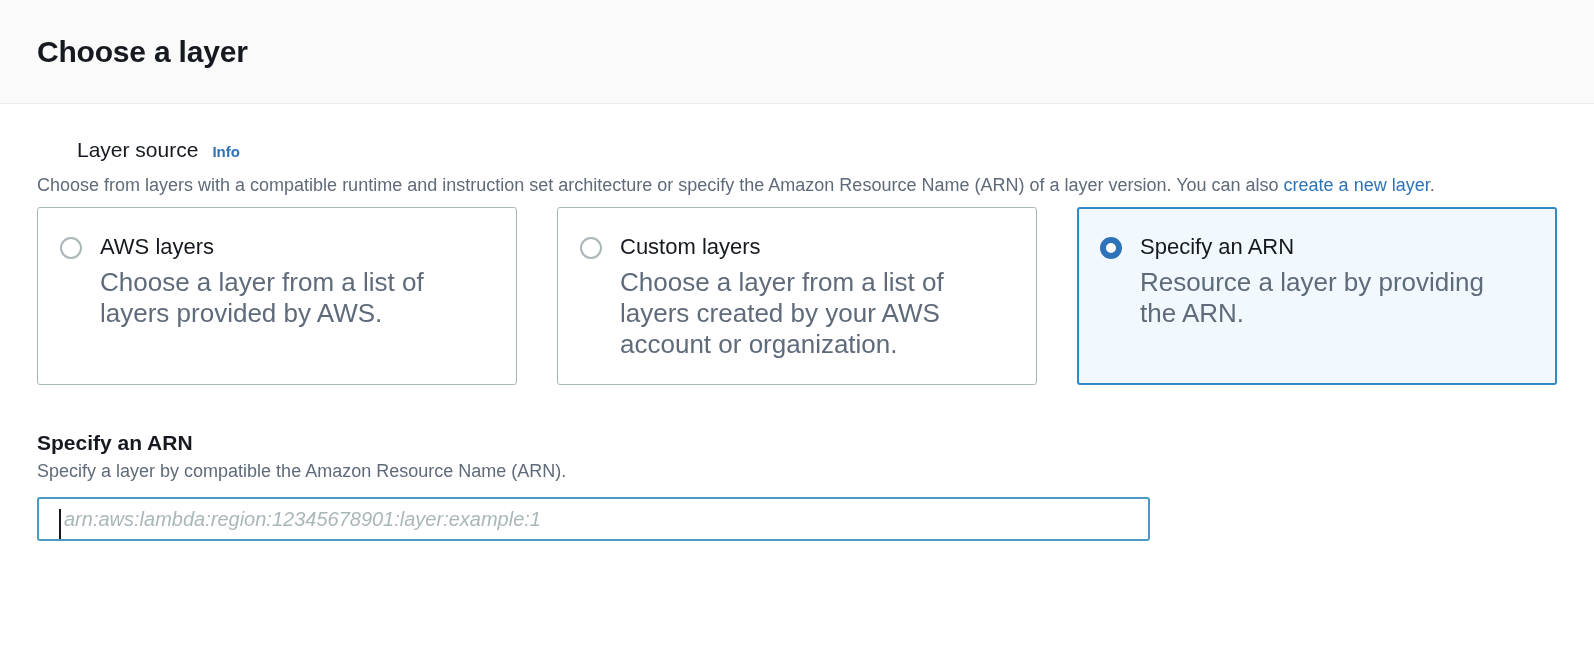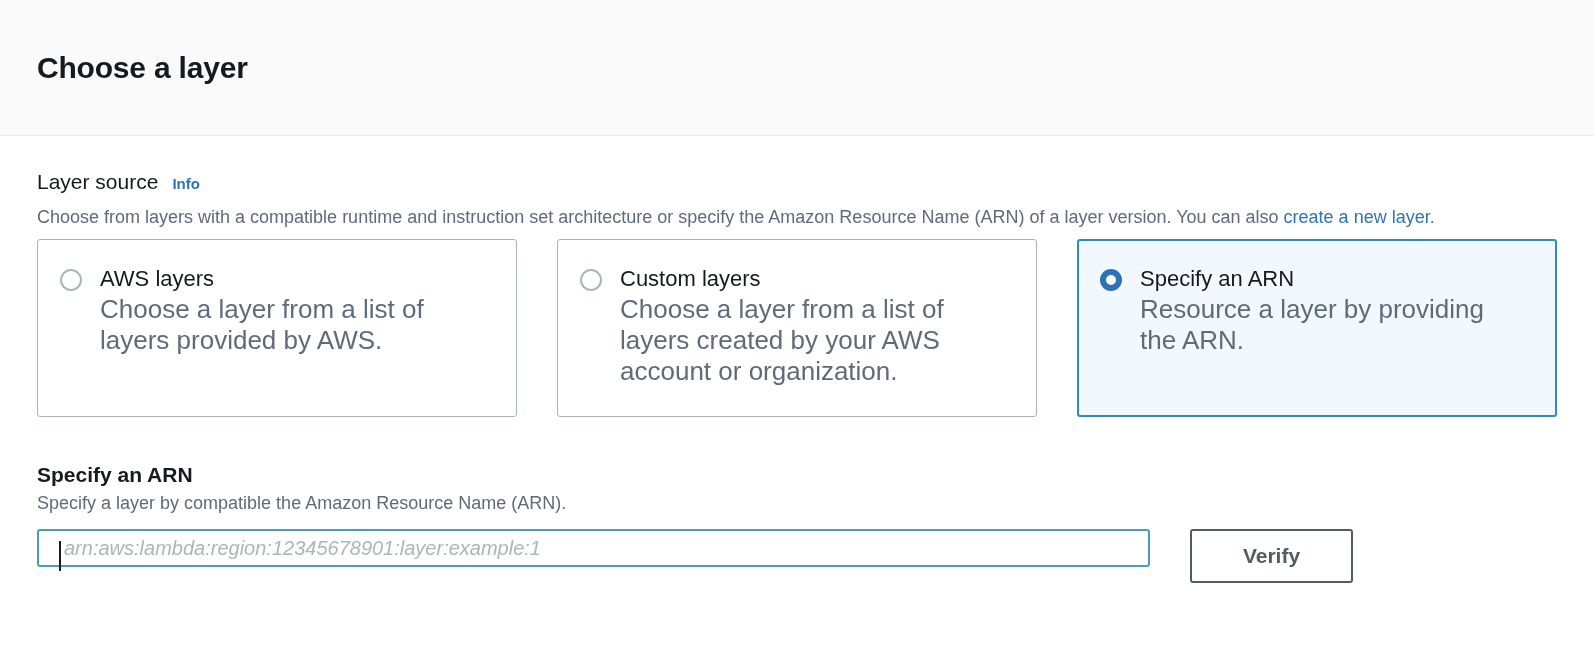--- a/index.html
+++ b/index.html
@@ -10,21 +10,21 @@
     width: 1594px;
     height: 666px;
     background: #ffffff;
     font-family: "Liberation Sans", "DejaVu Sans", sans-serif;
     -webkit-font-smoothing: antialiased;
     overflow: hidden;
   }
 
   
   .modal-header {
-    height: 136px;
+    height: 104px;
     box-sizing: border-box;
     background: #fafafa;
     border-bottom: 1px solid #e9ebed;
     display: flex;
     align-items: center;
     padding: 0 37px;
   }
   .modal-title {
     font-size: 30px;
     font-weight: bold;
@@ -42,20 +42,21 @@
   .field-label-row {
     display: flex;
     align-items: baseline;
     gap: 14px;
     margin-bottom: 8px;
   }
   .field-label {
     font-size: 21px;
     color: #16191f;
     font-weight: normal;
+    margin-left: 40px;
   }
   .info-link {
     font-size: 15px;
     font-weight: bold;
     color: #2e73b8;
     cursor: pointer;
   }
 
   .field-description {
     font-size: 18px;
@@ -110,20 +111,21 @@
   }
 
   .radio-texts {
     display: flex;
     flex-direction: column;
   }
   .radio-title {
     font-size: 22px;
     color: #16191f;
     line-height: 30px;
+    margin-bottom: 5px;
   }
   .radio-desc {
     font-size: 26px;
     line-height: 31px;
     color: #5f6b7a;
     max-width: 360px;
   }
 
   
   .section-title {
@@ -138,21 +140,21 @@
   }
 
   .arn-row {
     display: flex;
     align-items: flex-start;
     gap: 40px;
   }
   .arn-input-wrap {
     position: relative;
     width: 1113px;
-    height: 38px;
+    height: 44px;
   }
   .arn-input {
     width: 100%;
     height: 100%;
     box-sizing: border-box;
     border: 2px solid #4a9ac4;
     border-radius: 3px;
     background: #ffffff;
     font-family: "Liberation Sans", "DejaVu Sans", sans-serif;
     font-size: 20px;
@@ -236,16 +238,15 @@
   </div>
 
   <h2 class="section-title">Specify an ARN</h2>
   <p class="section-desc">Specify a layer by compatible the Amazon Resource Name (ARN).</p>
 
   <div class="arn-row">
     <div class="arn-input-wrap">
       <input class="arn-input" type="text" placeholder="arn:aws:lambda:region:12345678901:layer:example:1" style="">
       <span class="text-caret"></span>
     </div>
-    <button class="verify-button">Verify</button>
   </div>
 
 </div>
 
 </body></html>

